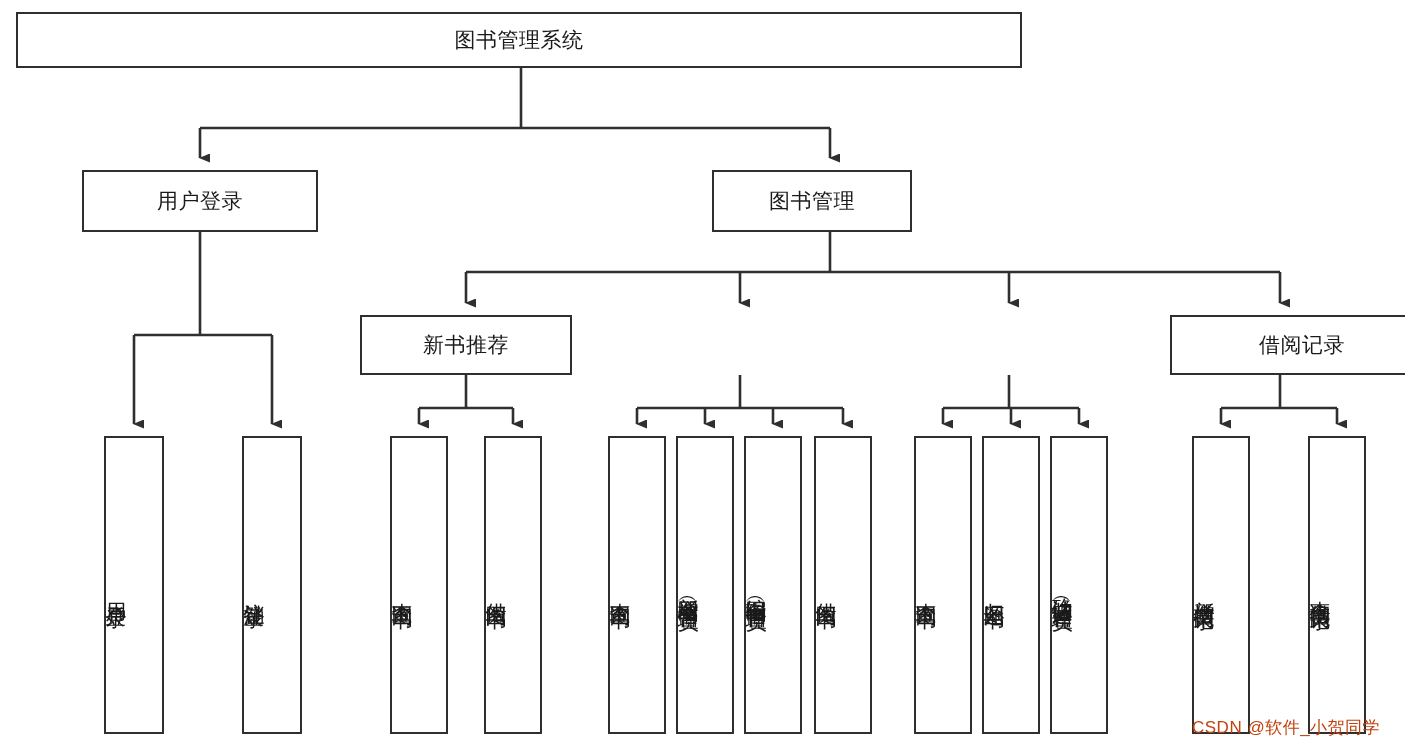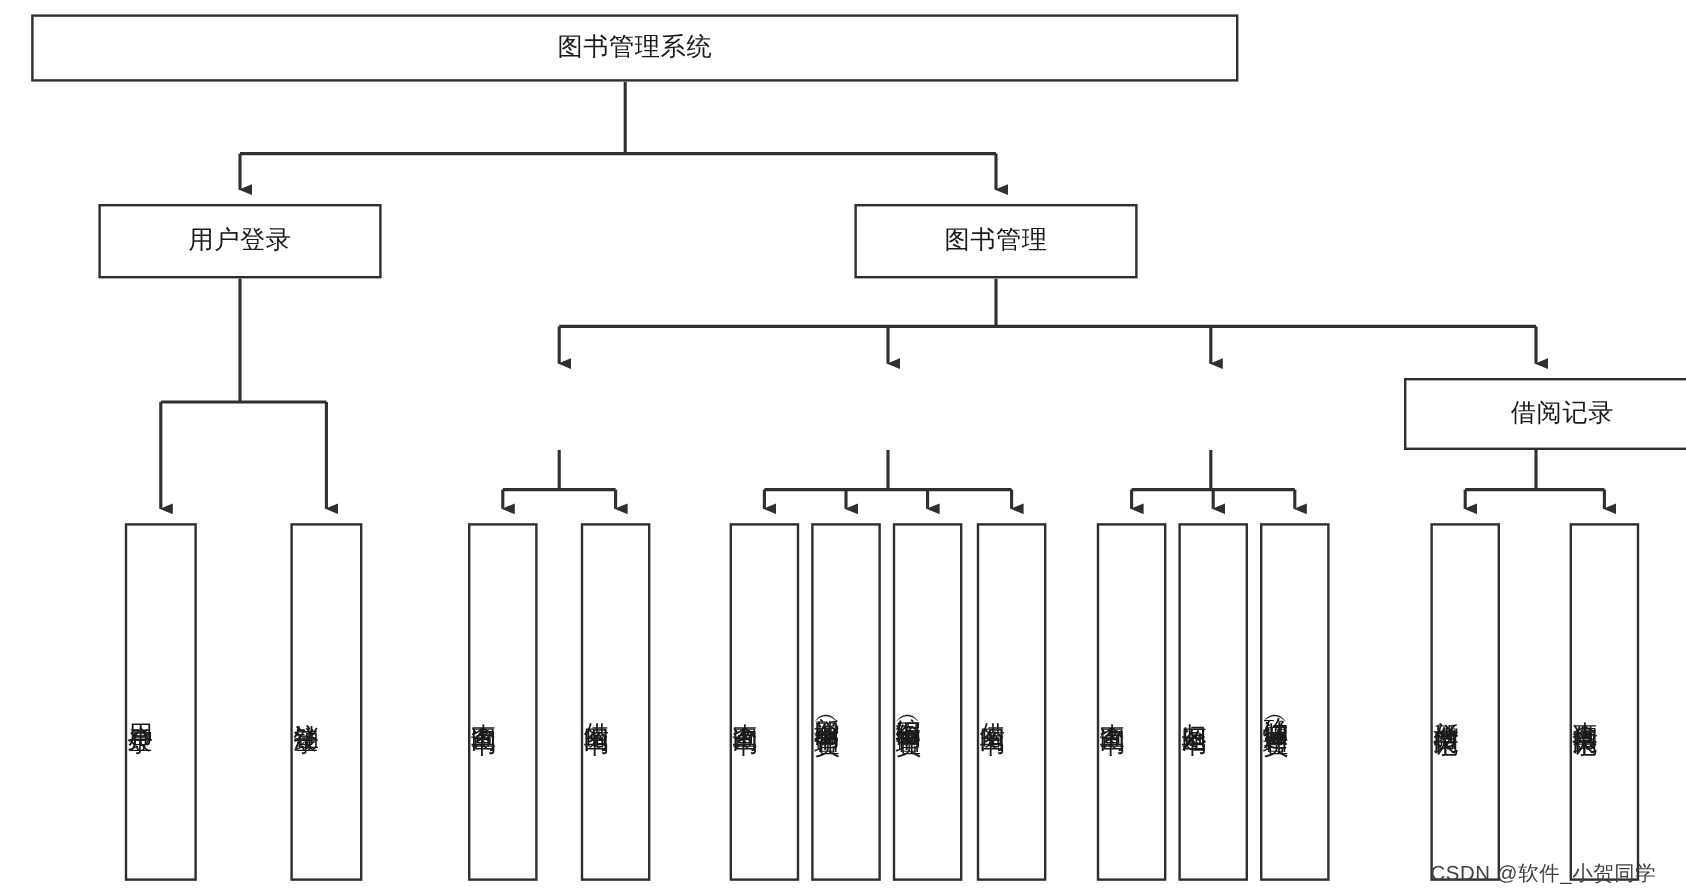--- a/index.html
+++ b/index.html
@@ -50,21 +50,21 @@
     writing-mode: vertical-rl;
     text-orientation: upright;
     font-size: 21px;
     letter-spacing: 2px;
     line-height: 1.0;
     white-space: nowrap;
   }
   .watermark {
     position: absolute;
     font-size: 17px;
-    color: #404040;
+    color: #c2410c;
     letter-spacing: 0.5px;
     white-space: nowrap;
     user-select: none;
   }
 </style>
 </head>
 <body>
 
 <div id="canvas">
 
@@ -111,31 +111,34 @@
       <path d="M1011,408 L1011,424" marker-end="url(#arrowhead)"></path>
       <path d="M1079,408 L1079,424" marker-end="url(#arrowhead)"></path>
 
       <path d="M1280,375 L1280,408"></path>
       <path d="M1221,408 L1337,408"></path>
       <path d="M1221,408 L1221,424" marker-end="url(#arrowhead)"></path>
       <path d="M1337,408 L1337,424" marker-end="url(#arrowhead)"></path>
     </g>
   </svg>
 
-  <div class="node-box" style="left:26px; top:12px; width:1006px; height:56px;">
+  <div class="node-box" style="left:16px; top:12px; width:1006px; height:56px;">
     <span class="node-label">图书管理系统</span>
   </div>
 
   <div class="node-box" style="left:82px; top:170px; width:236px; height:62px;">
     <span class="node-label">用户登录</span>
   </div>
-  <div class="node-box" style="left:712px; top:170px; width:236px; height:62px;">
+  <div class="node-box" style="left:712px; top:170px; width:200px; height:62px;">
     <span class="node-label">图书管理</span>
   </div>
 
+  <div class="node-box" style="left:360px; top:315px; width:212px; height:60px;">
+    <span class="node-label">新书推荐</span>
+  </div>
   <div class="node-box" style="left:1170px; top:315px; width:264px; height:60px;">
     <span class="node-label">借阅记录</span>
   </div>
 
   <div class="node-box node-leaf" style="left:104px; top:436px; width:60px; height:298px;">
     <span class="node-label">用户登录</span>
   </div>
   <div class="node-box node-leaf" style="left:242px; top:436px; width:60px; height:298px;">
     <span class="node-label">注销登录</span>
   </div>

